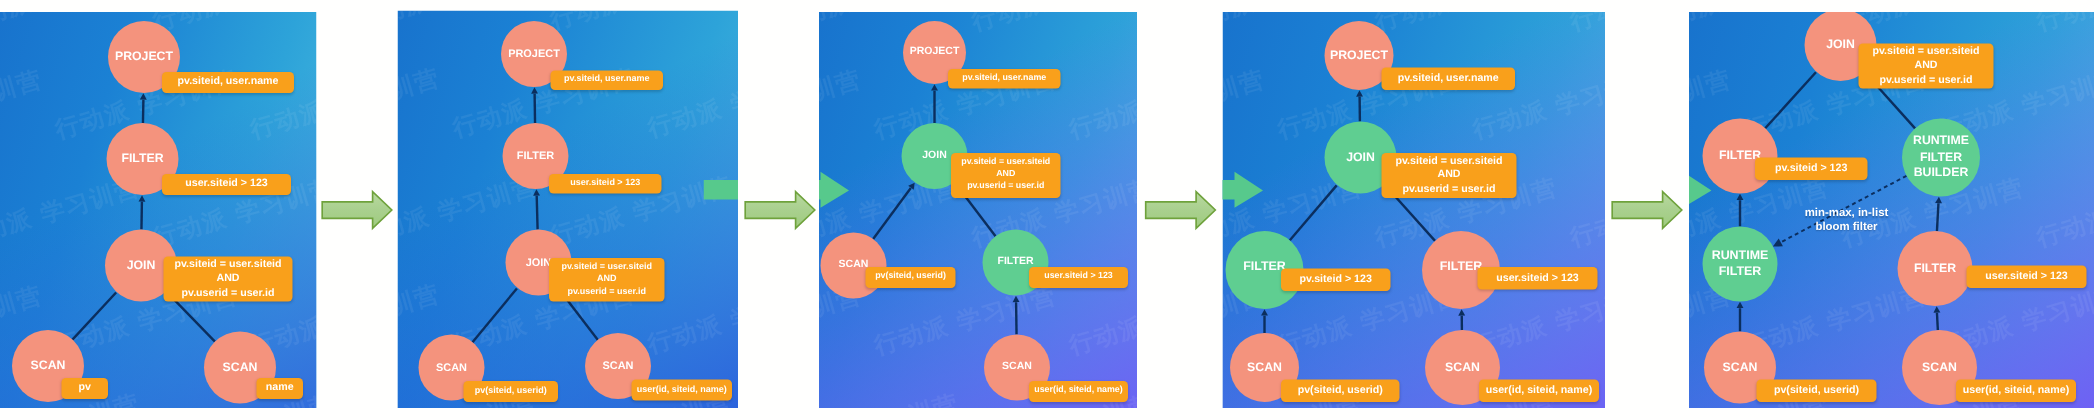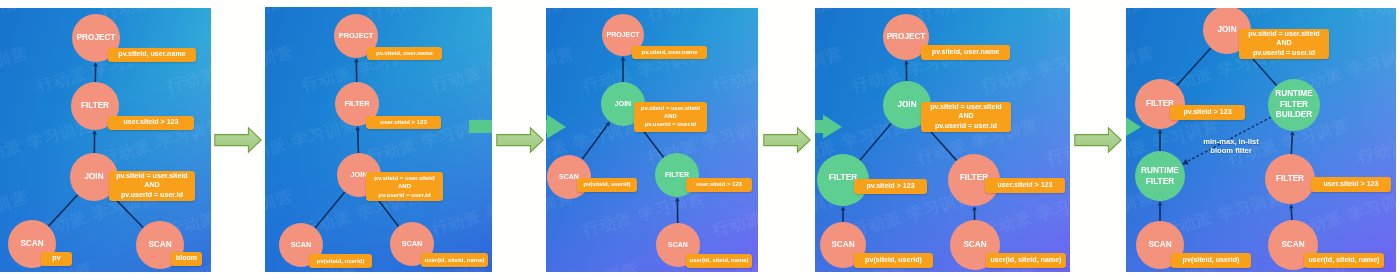--- a/index.html
+++ b/index.html
@@ -68,21 +68,21 @@
     <div class="node salmon" style="left:71px;top:74px;width:48px;height:48px;font-size:8.2px;"><span style="transform:translateY(0px);">FILTER</span></div>
     <div class="node salmon" style="left:70px;top:145px;width:48px;height:48px;font-size:8.2px;"><span style="transform:translateY(0px);">JOIN</span></div>
     <div class="node salmon" style="left:8px;top:212px;width:48px;height:48px;font-size:8.2px;"><span style="transform:translateY(0px);">SCAN</span></div>
     <div class="node salmon" style="left:136px;top:213px;width:48px;height:48px;font-size:8.2px;"><span style="transform:translateY(0px);">SCAN</span></div>
     <div class="tag" style="left:108px;top:40px;width:88px;height:14px;font-size:7.1px;">pv.siteid, user.name</div>
     <div class="tag" style="left:108px;top:108px;width:86px;height:14px;font-size:7.1px;">user.siteid &gt; 123</div>
     <div class="tag" style="left:109px;top:163px;width:86px;height:30px;font-size:7.1px;">pv.siteid = user.siteid
 AND
 pv.userid = user.id</div>
     <div class="tag" style="left:41px;top:244px;width:31px;height:14px;font-size:7.1px;">pv</div>
-    <div class="tag" style="left:171px;top:244px;width:31px;height:14px;font-size:7.1px;">bloom</div>
+    <div class="tag" style="left:171px;top:244px;width:31px;height:14px;font-size:7.1px;">name</div>
   </div>
   <div class="panel" style="left:265px;top:7px;width:227px;height:265px;">
     <div class="pbg" style="background:linear-gradient(107deg,#1873cd 0%,#1b81d4 28%,#2da3d9 70%,#4cbcdf 100%);"></div>
     <div class="pbg" style="background:linear-gradient(150deg,rgba(60,110,225,0) 36%,rgba(40,90,220,.9) 100%);"></div>
     <div class="wmwrap">
 
       <div class="wm" style="left:-30px;top:-20px;">行动派 学习训营</div>
       <div class="wm" style="left:100px;top:-20px;">行动派 学习训营</div>
 
       <div class="wm" style="left:-95px;top:52px;">行动派 学习训营</div>

